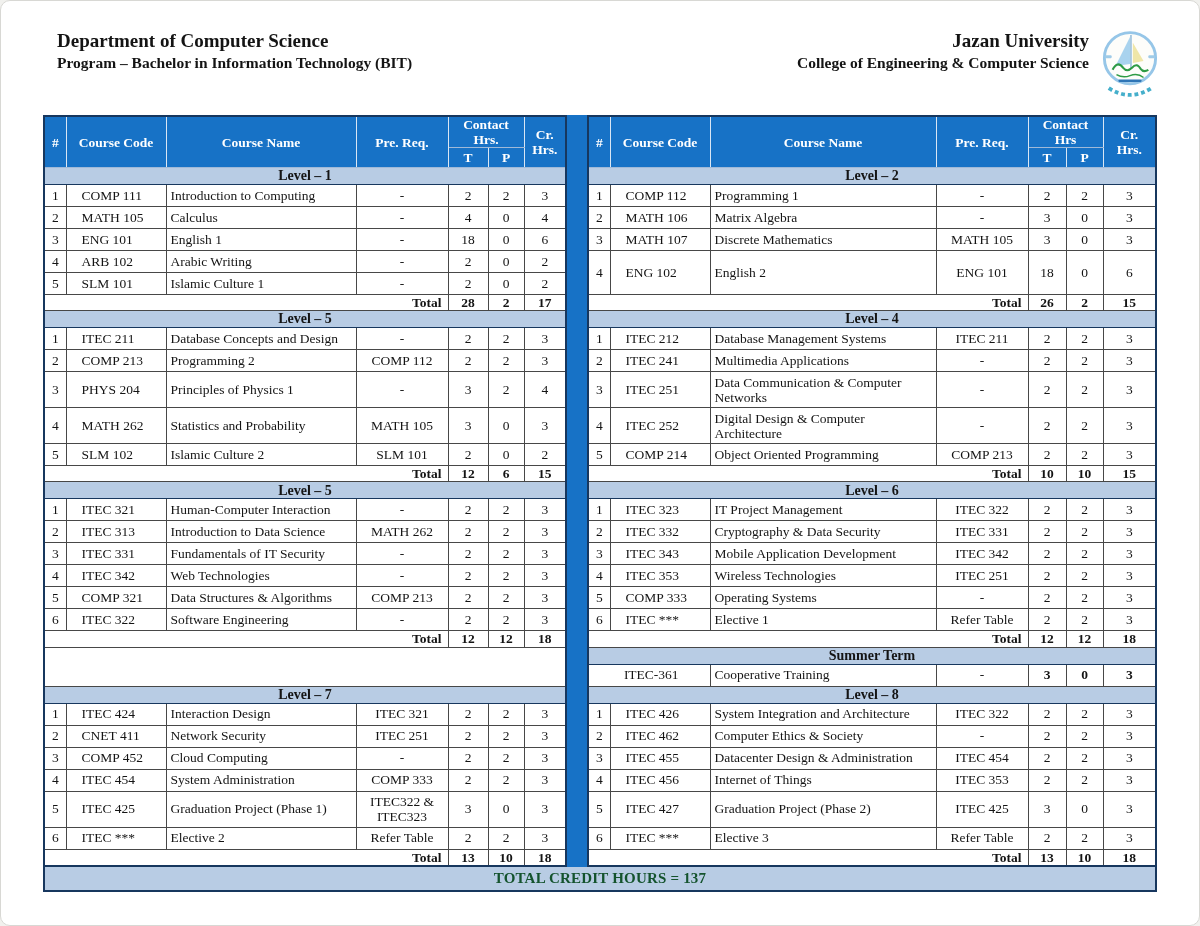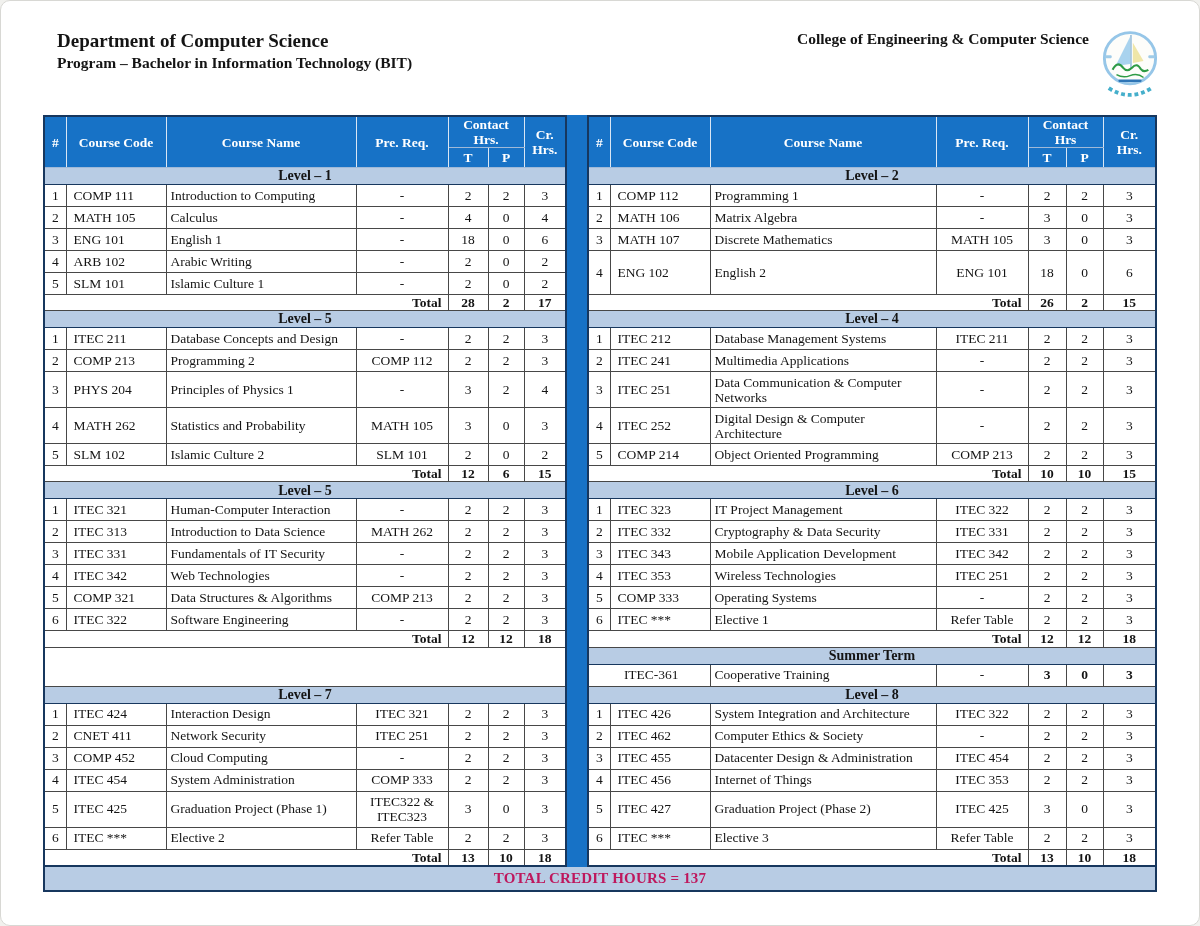--- a/index.html
+++ b/index.html
@@ -27,47 +27,48 @@
   .tables{display:flex;align-items:stretch;}
   table{border-collapse:collapse;table-layout:fixed;font-size:13.5px;border:2px solid var(--navy);}
   td{border:1px solid #474747;padding:0 4px;vertical-align:middle;height:22px;line-height:1.12;overflow:hidden;}
   thead td{background:var(--hdr);color:#fff;font-weight:bold;text-align:center;border:1px solid #d9e6f4;border-bottom-color:#9fb9d8;}
   thead tr.h1 td{height:30px;}
   thead tr.h2 td{height:20px;}
   .level-row td{background:var(--lvl);font-weight:bold;text-align:center;font-size:14px;height:17px;border-top:1px solid var(--navy);border-bottom:1px solid var(--navy);}
   .total-row td{font-weight:bold;height:16px;margin-left:44px;}
   .total-label{text-align:right;padding-right:6px;}
   .c-num,.c-pre,.c-t,.c-p,.c-cr{text-align:center;}
-  .c-code{padding-left:7px;}
+  .c-code{padding-left:15px;}
   .c-name{}
   tr.tall td{height:36px;}
   tr.taller td{height:44px;}
   .spacer-row td{height:39px;background:#fff;}
   .center{text-align:center;padding-left:8px;}
   .b{font-weight:bold;}
   .divider{flex:0 0 20px;width:20px;background:var(--hdr);}
   
   .footer-bar{
     height:25px;background:var(--lvl);border:2px solid var(--navy);border-top:none;
     display:flex;align-items:center;justify-content:center;
-    font-weight:bold;font-size:15px;color:#be185d;letter-spacing:.2px;
+    font-weight:bold;font-size:15px;color:#14532d;letter-spacing:.2px;
   }
 </style>
 </head>
 <body>
 
 <div class="page">
 
   <div class="doc-header">
     <div class="dh-left">
       <div class="dh-title">Department of Computer Science</div>
       <div class="dh-sub">Program – Bachelor in Information Technology (BIT)</div>
     </div>
     <div class="dh-right">
       <div class="dh-right-text">
+        <div class="dh-title">Jazan University</div>
         <div class="dh-sub">College of Engineering &amp; Computer Science</div>
       </div>
       <svg width="58" height="70" viewBox="0 0 60 72">
         <ellipse cx="30" cy="30" rx="26.5" ry="26.5" fill="#fdfdfa" stroke="#96C6E8" stroke-width="3"></ellipse>
         <line x1="31" y1="6" x2="31" y2="40" stroke="#8FB8D8" stroke-width="1.5"></line>
         <path d="M30 8 L30 36 L15 38 Z" fill="#A9D3EE"></path>
         <path d="M33 14 L33 35 L44 33 Z" fill="#EFE6A8"></path>
         <path d="M12 42 q5 -10 11 -2 q4 5 9 0 q5 -6 9 1 q3 4 8 1" fill="none" stroke="#2E9B45" stroke-width="2.2"></path>
         <path d="M16 47 q7 4 14 1 q8 -3 14 2" fill="none" stroke="#2E9B45" stroke-width="1.5"></path>
         <rect x="18" y="52" width="24" height="2.6" rx="1.3" fill="#2E75B6"></rect>

